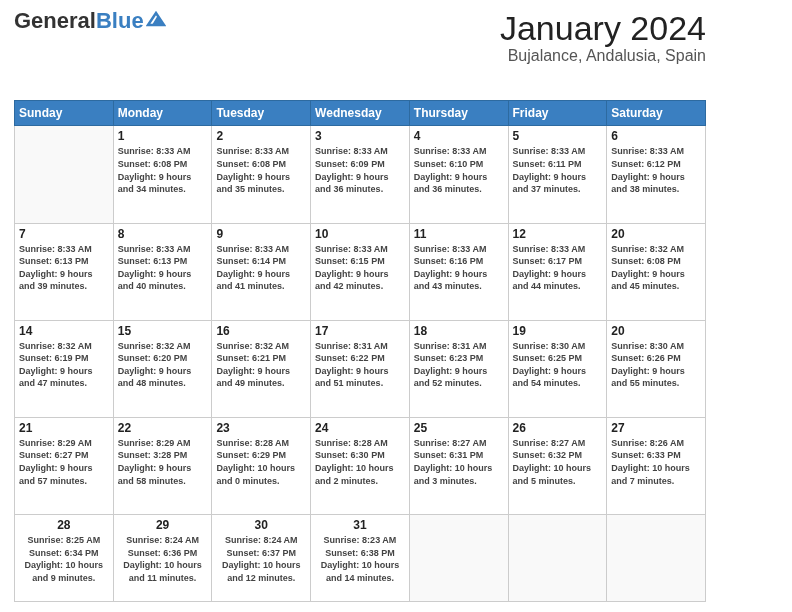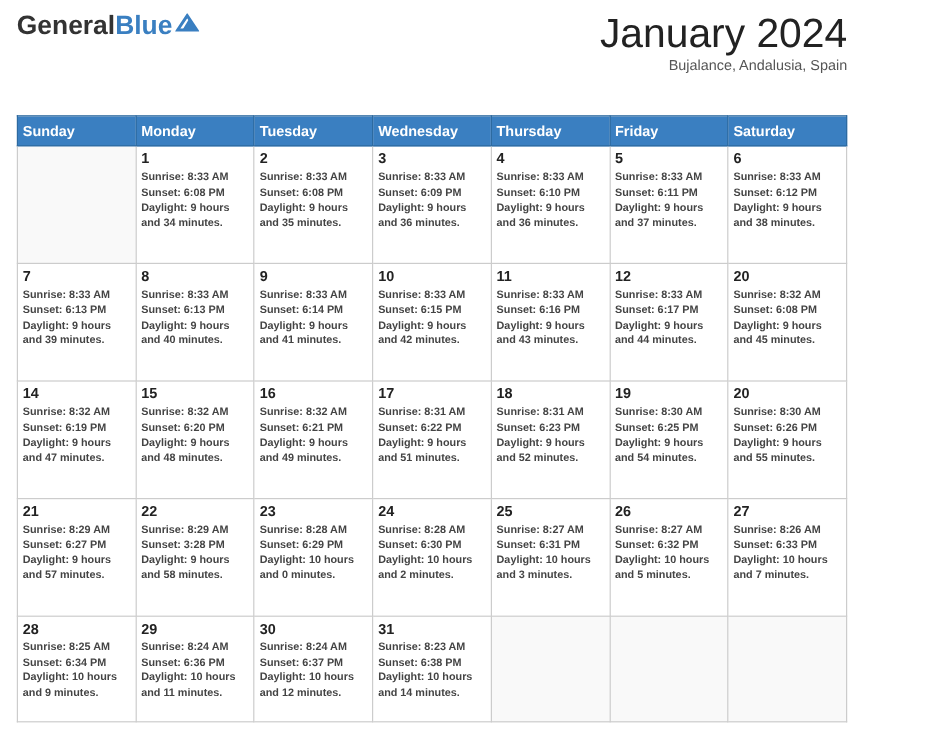--- a/index.html
+++ b/index.html
@@ -44,21 +44,21 @@
       text-align: right;
     }
     .month-title {
       font-size: 34px;
       font-weight: normal;
       color: #222;
       line-height: 1.1;
       margin-left: 11px;
     }
     .subtitle {
-      font-size: 12px;
+      font-size: 16px;
       color: #555;
     }
     .calendar {
       flex: 1;
       border: 1px solid #ccc;
       border-collapse: collapse;
       width: 100%;
       table-layout: fixed;
       margin-top: 27px;
     }
@@ -90,20 +90,21 @@
       font-size: 9px;
       color: #444;
       line-height: 1.4;
       font-weight: bold;
     }
     .empty-cell {
       background: #f9f9f9;
     }
     .last-row td {
       height: 72px;
+      text-align: center;
     }
   </style>
 </head>
 <body>
 
 <div class="container">
   <div class="header">
     <div class="logo">
       <div style="display:flex; align-items:center;">
         <span class="logo-text">

